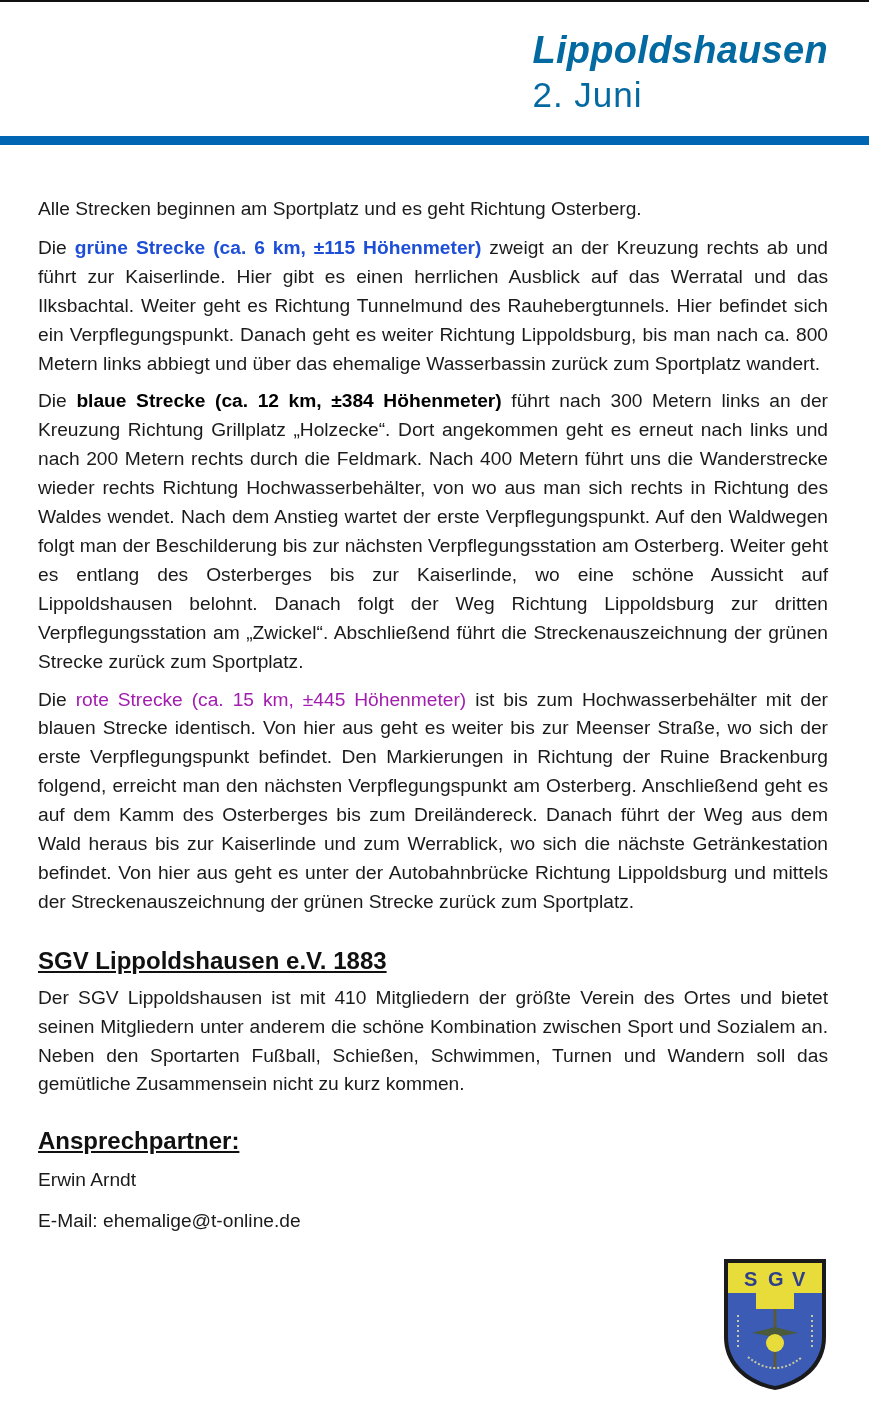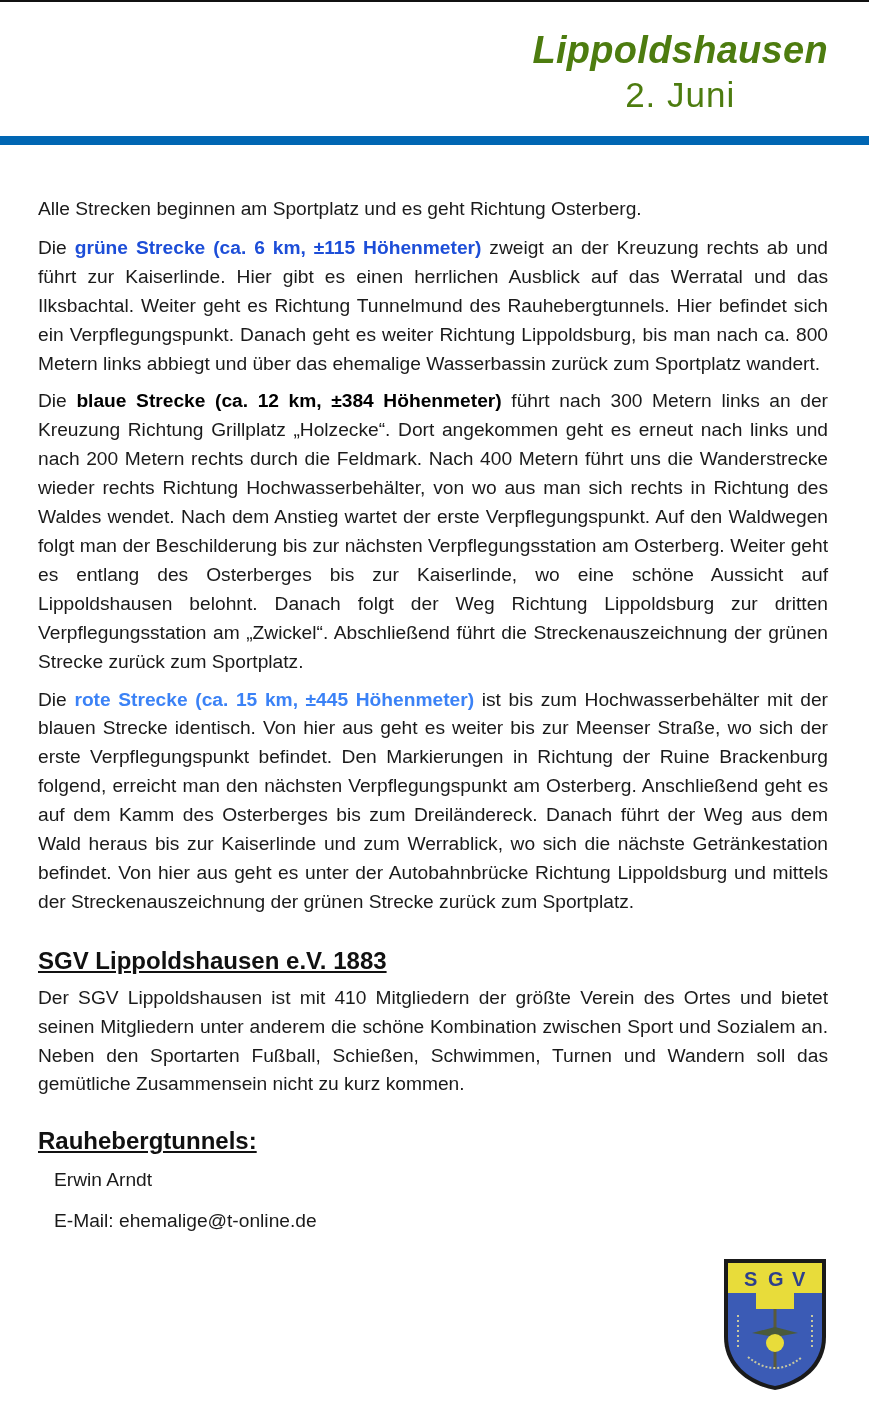--- a/index.html
+++ b/index.html
@@ -2,35 +2,35 @@
 <html><head>
 <meta charset="utf-8">
 <style>
   html, body { margin: 0; padding: 0; background: #ffffff; }
   body {
     width: 869px; height: 1419px; position: relative; overflow: hidden;
     font-family: "Liberation Sans", "DejaVu Sans", sans-serif;
     color: #1a1a1a;
   }
   .top-rule { position: absolute; left: 0; top: 0; width: 869px; height: 2px; background: #111; }
-  .header { position: absolute; right: 41px; top: 26px; text-align: center; color: #4d7c0f; }
+  .header { position: absolute; right: 41px; top: 26px; text-align: left; color: #0369a1; }
   .header .title { font-size: 38px; font-weight: bold; font-style: italic; line-height: 48px; letter-spacing: 0.3px; }
   .header .date { font-size: 35px; line-height: 42px; letter-spacing: 1px; }
   .blue-bar { position: absolute; left: 0; top: 136px; width: 869px; height: 9px; background: #0066b3; }
   .content { position: absolute; left: 38px; top: 195px; width: 790px; }
   p { margin: 0; font-size: 19.2px; line-height: 28.9px; text-align: justify; }
   p.intro { margin-bottom: 10px; }
   p.route { margin-bottom: 9px; }
   .green { color: #1d4ed8; font-weight: bold; }
   .blue { color: #000000; font-weight: bold; }
-  .red { color: #3b82f6; font-weight: bold; }
+  .red { color: #a21caf; font-weight: normal; }
   h2 { margin: 0; font-size: 24px; line-height: 34px; font-weight: bold; color: #111; text-decoration: underline; }
   h2.club-title { margin-top: 27px; margin-bottom: 6px; }
   h2.contact-title { margin-top: 25px; margin-bottom: 8px; }
-  .contact-line { font-size: 19.2px; line-height: 28px; margin-bottom: 13px; margin-left: 16px; }
+  .contact-line { font-size: 19.2px; line-height: 28px; margin-bottom: 13px; }
   .logo { position: absolute; left: 722px; top: 1257px; width: 106px; height: 135px; }
 </style>
 </head>
 <body>
 
 <div class="top-rule"></div>
 
 <div class="header">
   <div class="title">Lippoldshausen</div>
   <div class="date">2. Juni</div>
@@ -43,21 +43,21 @@
 
   <p class="route"><span>Die </span><span class="green">grüne Strecke (ca. 6 km, ±115 Höhenmeter)</span><span> zweigt an der Kreuzung rechts ab und führt zur Kaiserlinde. Hier gibt es einen herrlichen Ausblick auf das Werratal und das Ilksbachtal. Weiter geht es Richtung Tunnelmund des Rauhebergtunnels. Hier befindet sich ein Verpflegungspunkt. Danach geht es weiter Richtung Lippoldsburg, bis man nach ca. 800 Metern links abbiegt und über das ehemalige Wasserbassin zurück zum Sportplatz wandert.</span></p>
 
   <p class="route"><span>Die </span><span class="blue">blaue Strecke (ca. 12 km, ±384 Höhenmeter)</span><span> führt nach 300 Metern links an der Kreuzung Richtung Grillplatz „Holzecke“. Dort angekommen geht es erneut nach links und nach 200 Metern rechts durch die Feldmark. Nach 400 Metern führt uns die Wanderstrecke wieder rechts Richtung Hochwasserbehälter, von wo aus man sich rechts in Richtung des Waldes wendet. Nach dem Anstieg wartet der erste Verpflegungspunkt. Auf den Waldwegen folgt man der Beschilderung bis zur nächsten Verpflegungsstation am Osterberg. Weiter geht es entlang des Osterberges bis zur Kaiserlinde, wo eine schöne Aussicht auf Lippoldshausen belohnt. Danach folgt der Weg Richtung Lippoldsburg zur dritten Verpflegungsstation am „Zwickel“. Abschließend führt die Streckenauszeichnung der grünen Strecke zurück zum Sportplatz.</span></p>
 
   <p class="route"><span>Die </span><span class="red">rote Strecke (ca. 15 km, ±445 Höhenmeter)</span><span> ist bis zum Hochwasserbehälter mit der blauen Strecke identisch. Von hier aus geht es weiter bis zur Meenser Straße, wo sich der erste Verpflegungspunkt befindet. Den Markierungen in Richtung der Ruine Brackenburg folgend, erreicht man den nächsten Verpflegungspunkt am Osterberg. Anschließend geht es auf dem Kamm des Osterberges bis zum Dreiländereck. Danach führt der Weg aus dem Wald heraus bis zur Kaiserlinde und zum Werrablick, wo sich die nächste Getränkestation befindet. Von hier aus geht es unter der Autobahnbrücke Richtung Lippoldsburg und mittels der Streckenauszeichnung der grünen Strecke zurück zum Sportplatz.</span></p>
 
   <h2 class="club-title">SGV Lippoldshausen e.V. 1883</h2>
   <p>Der SGV Lippoldshausen ist mit 410 Mitgliedern der größte Verein des Ortes und bietet seinen Mitgliedern unter anderem die schöne Kombination zwischen Sport und Sozialem an. Neben den Sportarten Fußball, Schießen, Schwimmen, Turnen und Wandern soll das gemütliche Zusammensein nicht zu kurz kommen.</p>
 
-  <h2 class="contact-title">Rauhebergtunnels:</h2>
+  <h2 class="contact-title">Ansprechpartner:</h2>
   <div class="contact-line">Erwin Arndt</div>
   <div class="contact-line">E-Mail: ehemalige@t-online.de</div>
 </div>
 
 <div class="logo">
   <svg width="106" height="135" viewBox="0 0 106 135">
     <path d="M2 2 H104 V80 C104 110 80 128 53 133 C26 128 2 110 2 80 Z" fill="#1a1a1a"></path>
     <path d="M6 6 H100 V80 C100 107 78 124 53 129 C28 124 6 107 6 80 Z" fill="#3b5bb5"></path>
     <path d="M6 6 H100 V36 H72 V52 H34 V36 H6 Z" fill="#e8dc3a"></path>
     <text x="22" y="29" font-family="Liberation Sans, sans-serif" font-weight="bold" font-size="20" fill="#2d3f8c">S</text>

